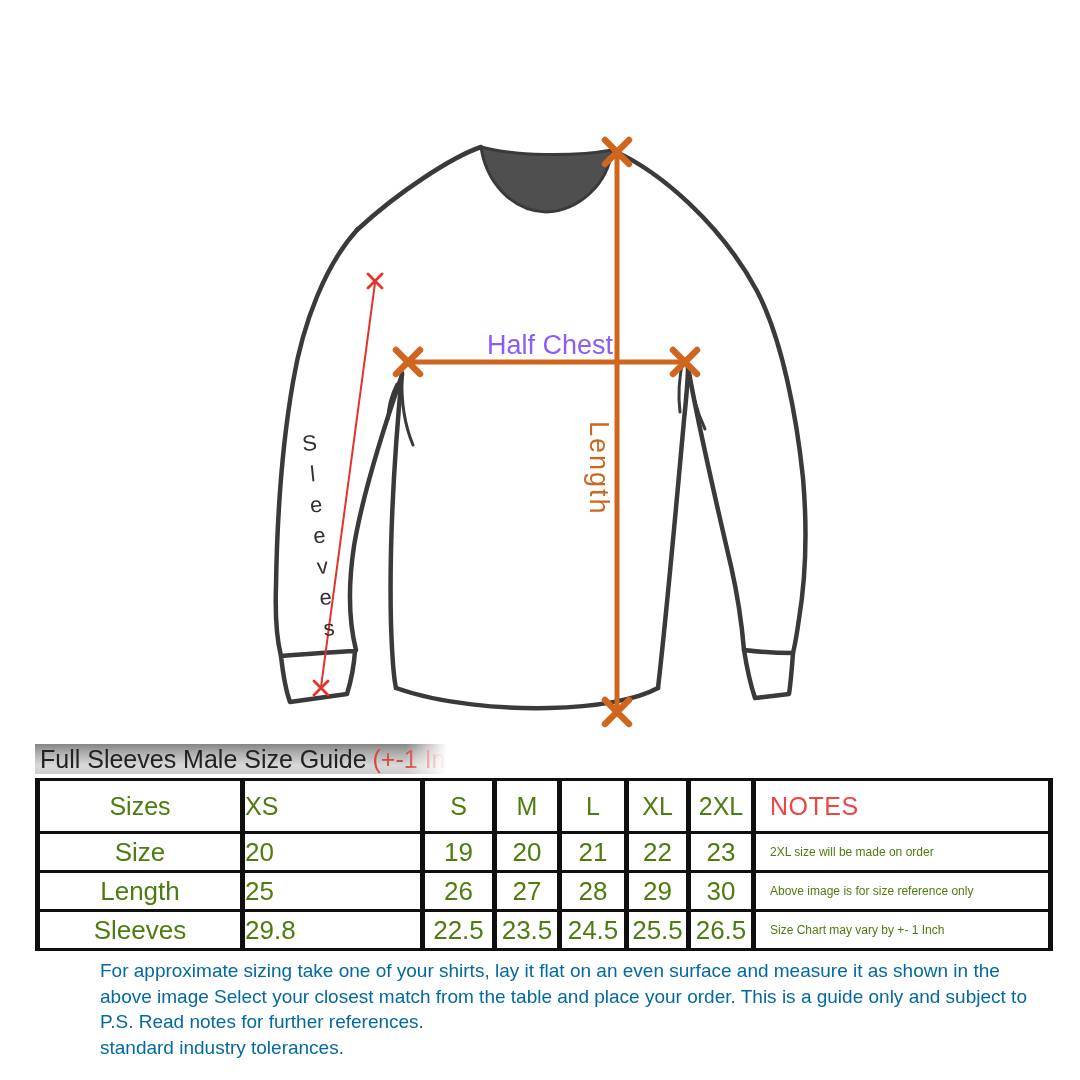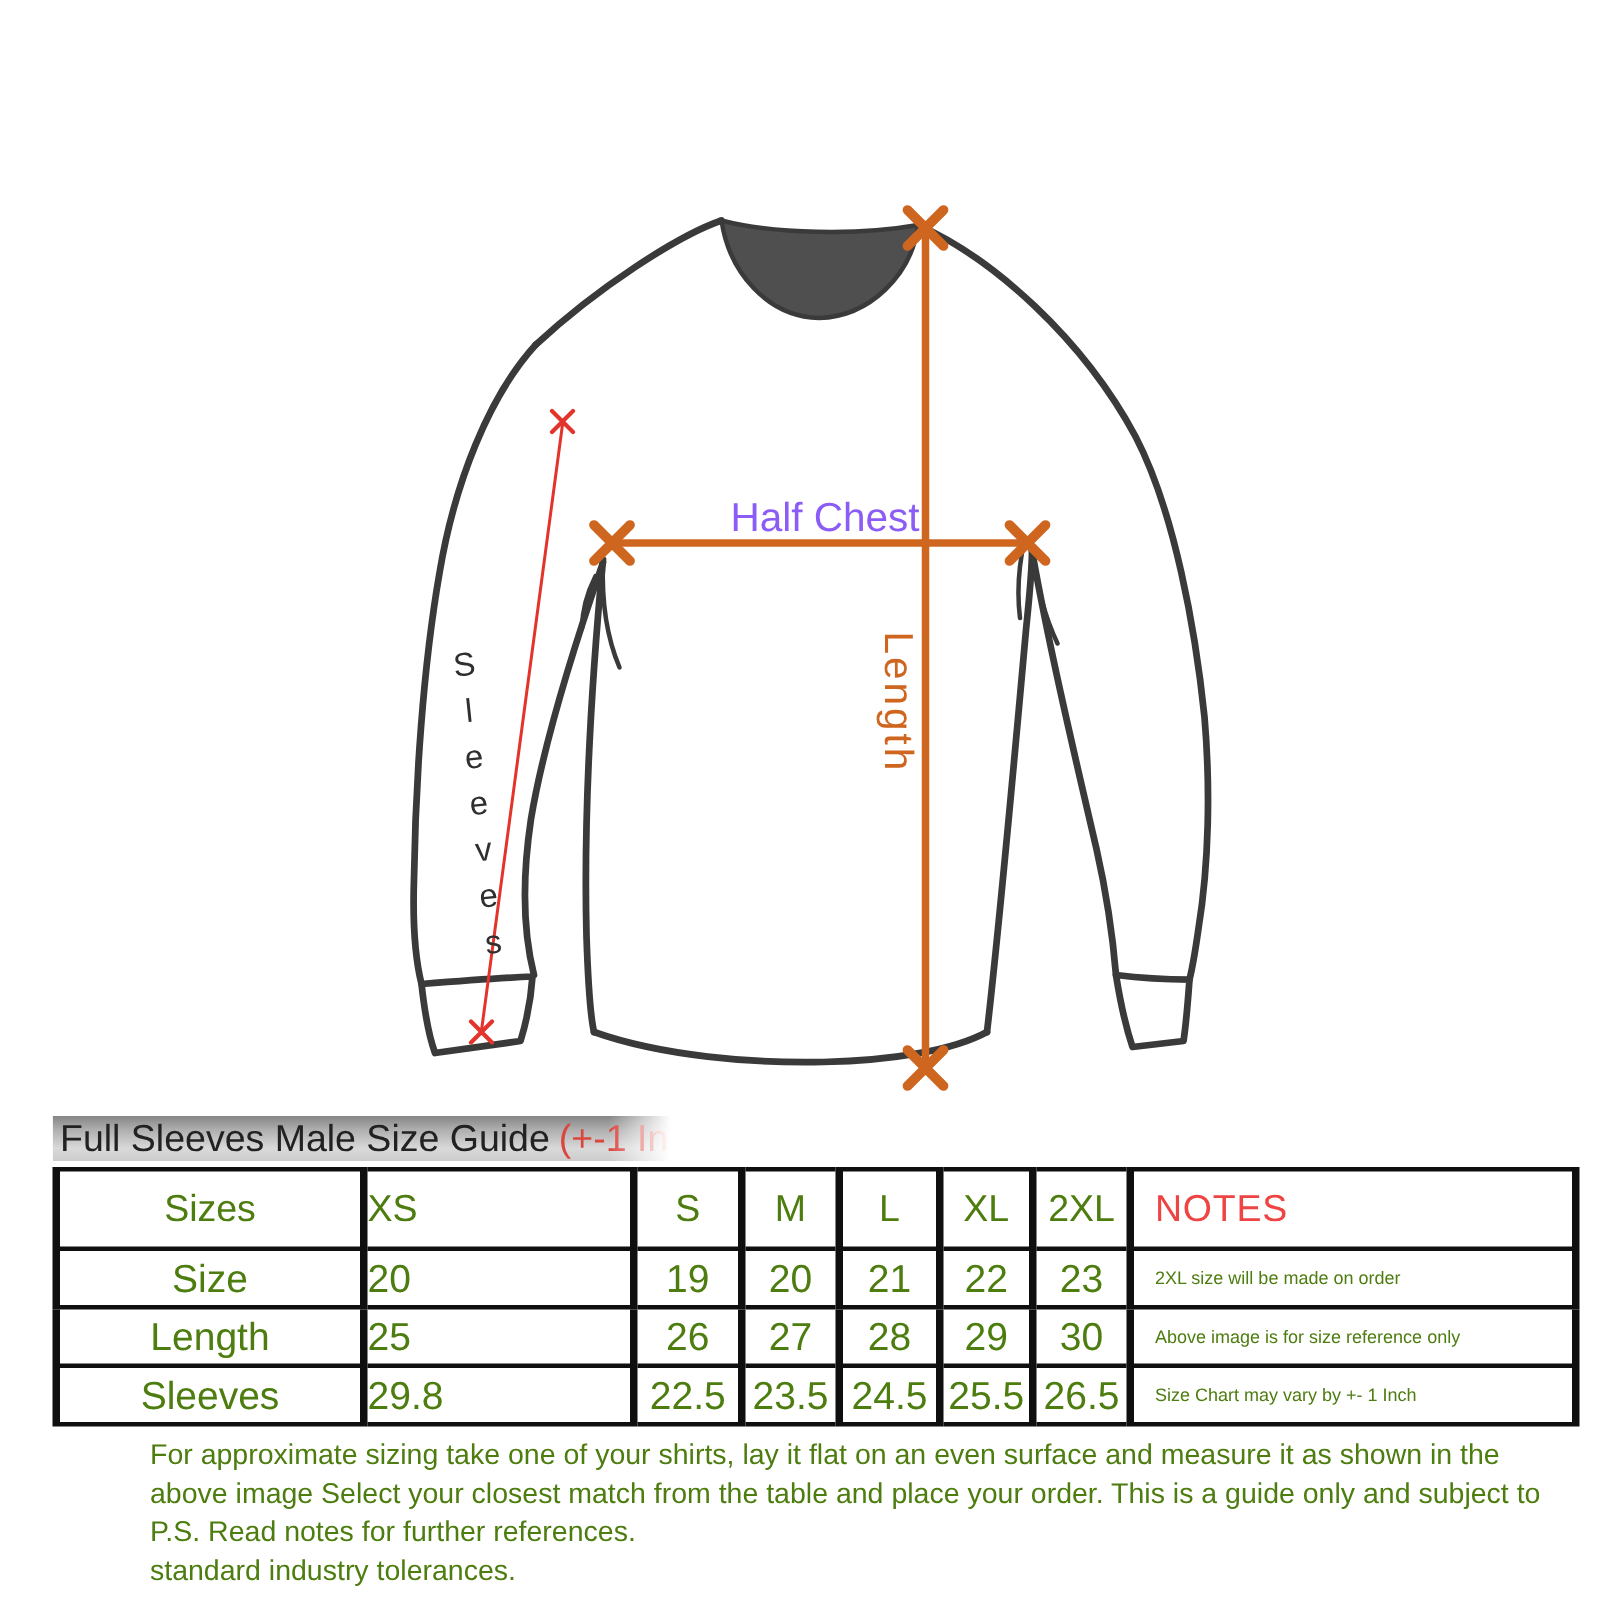--- a/index.html
+++ b/index.html
@@ -30,21 +30,21 @@
               table-layout:fixed;background:#ffffff;}
   .size-table td{border:3px solid #0f0f0f;border-left-width:5px;border-right-width:5px;
                  text-align:center;font-size:26px;color:#4d7c0f;padding:0;overflow:hidden;}
   .size-table tr.hdr td{height:50px;font-size:25px;}
   .size-table tr.row td{height:36px;}
   .size-table td.c-xs{text-align:left;padding-right:14px;}
   .size-table td.c-notes{text-align:left;padding-left:14px;font-size:12px;}
   .size-table td.notes-hdr{color:#ef4444;font-size:18px;letter-spacing:0.5px;}
 
   
-  .footer{position:absolute;left:100px;top:958px;color:#4d7c0f;font-size:19px;
+  .footer{position:absolute;left:100px;top:958px;color:#0369a1;font-size:19px;
           line-height:25.5px;white-space:nowrap;}
 </style>
 </head>
 <body>
 
 <div class="stage">
 
   <svg class="shirt-svg" width="1080" height="740" viewBox="0 0 1080 740">
 
     <g fill="none" stroke="#3a3a3a" stroke-width="4.5" stroke-linecap="round" stroke-linejoin="round">

